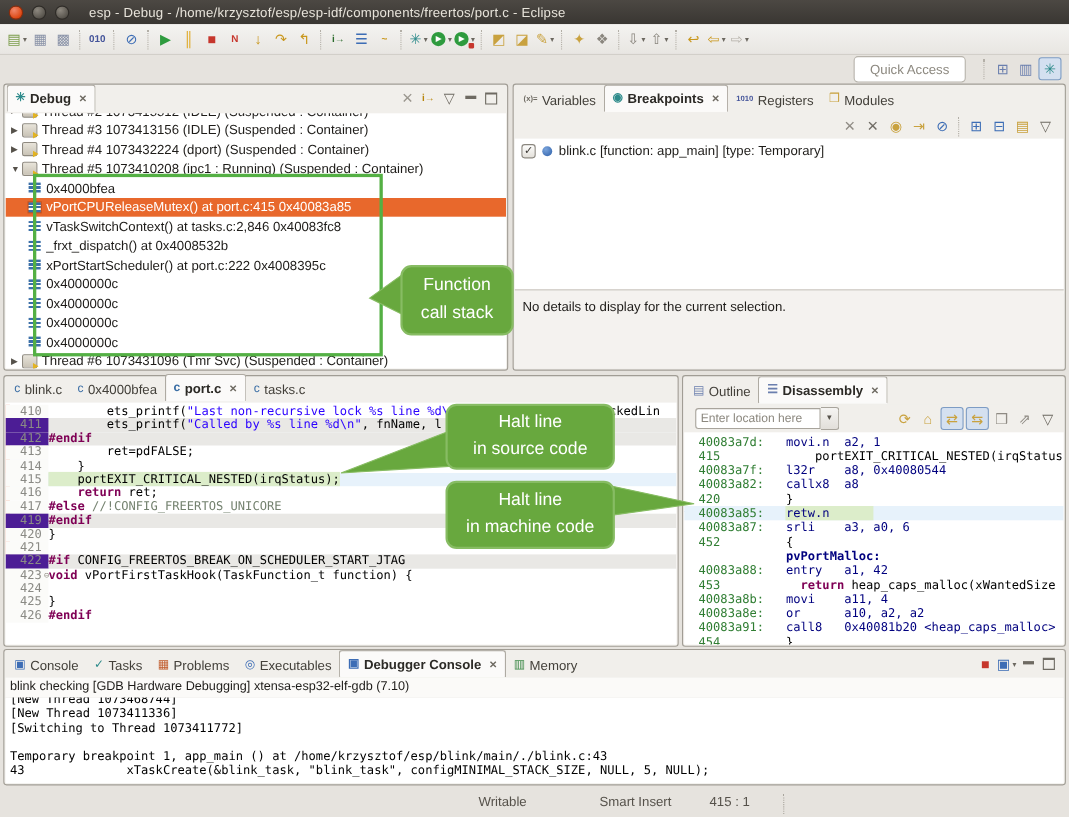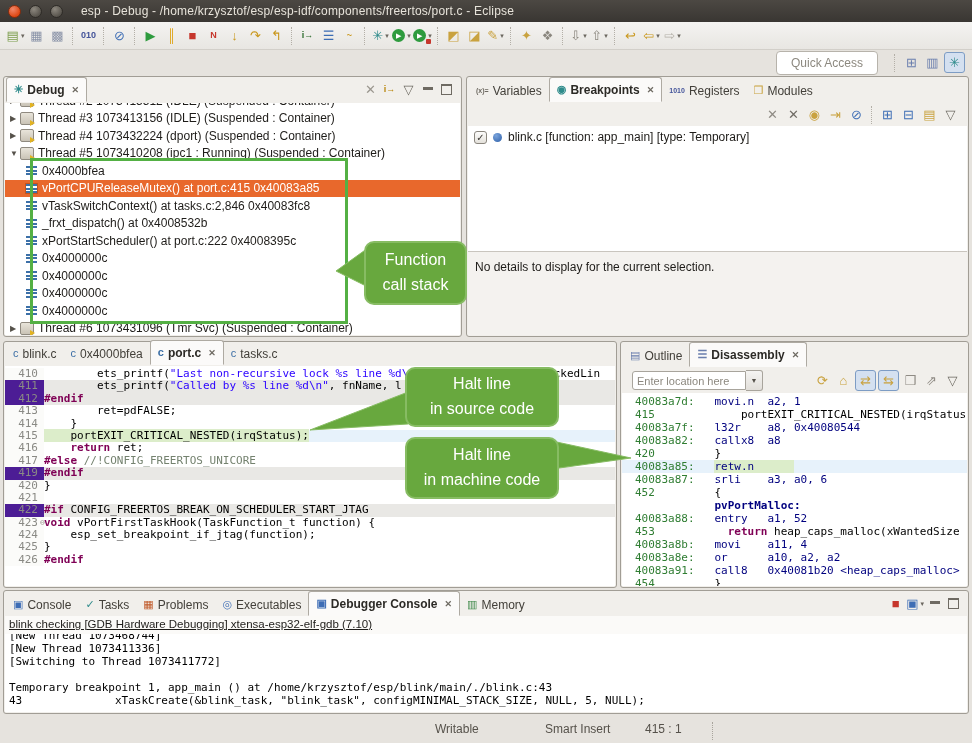--- a/index.html
+++ b/index.html
@@ -70,21 +70,21 @@
 
   
   #right-panel{left:466px;top:76px;width:503px;height:261px;}
   .bp-toolbar{position:absolute;top:26px;left:1px;right:1px;height:23px;display:flex;align-items:center;
         justify-content:flex-end;padding-right:6px;background:#f1efeb;}
   .bp-body{position:absolute;top:49px;left:1px;right:1px;bottom:69px;background:#fff;}
   .bp-row{display:flex;align-items:center;gap:6px;padding:4px 0 0 6px;font-size:12px;color:#1e1c19;}
   .chk{width:13px;height:13px;border:1px solid #8a867e;border-radius:3px;box-sizing:border-box;
        background:linear-gradient(#fdfdfc,#e4e1db);font-size:10px;line-height:11px;text-align:center;color:#3a3733;}
   .bp-ico{width:9px;height:9px;border-radius:50%;background:radial-gradient(circle at 35% 30%,#7aa4dc,#2d5fa8);}
-  .bp-details{position:absolute;left:1px;right:1px;bottom:1px;height:84px;background:#f4f2ef;
+  .bp-details{position:absolute;left:1px;right:1px;bottom:1px;height:72px;background:#f4f2ef;
        border-top:1px solid #c9c5be;font-size:12px;color:#1e1c19;padding:8px 0 0 7px;box-sizing:border-box;}
 
   
   #editor-panel{left:3px;top:341px;width:614px;height:247px;}
   .etabs{height:23px;display:flex;align-items:flex-end;padding-left:2px;}
   .ed-body{position:absolute;top:24px;left:1px;right:1px;bottom:1px;background:#fff;overflow:hidden;
         font-family:"DejaVu Sans Mono",monospace;font-size:11px;line-height:12.4px;padding-top:2px;}
   .ed-row{height:12.4px;display:flex;position:relative;}
   .ed-row.gray{background:#e9e8e5;}
   .ed-row.halt{background:#e7f2fb;}
@@ -115,21 +115,21 @@
   .ds-row{height:13px;white-space:pre;position:relative;padding-left:13px;}
   .ds-row.cur{background:#e7f2fb;}
   .seg.a{color:#2f7d32;}
   .seg.n{color:#00007f;}
   .seg.b{color:#00007f;font-weight:bold;}
   .ds-arrow{position:absolute;left:0px;top:0px;font-size:9px;color:#7fa7d8;}
 
   
   #console-panel{left:3px;top:590px;width:966px;height:124px;}
   .con-head-line{position:absolute;top:25px;left:1px;right:1px;height:17px;background:#fbfaf8;
-        border-bottom:1px solid #dad7d1;font-size:11.5px;color:#1e1c19;padding:2px 0 16px 4px;box-sizing:border-box;text-decoration:underline;}
+        border-bottom:1px solid #dad7d1;font-size:11.5px;color:#1e1c19;padding:2px 0 16px 4px;box-sizing:border-box;}
   .con-body{position:absolute;top:43px;left:1px;right:1px;bottom:1px;background:#fff;overflow:hidden;
         font-family:"DejaVu Sans Mono",monospace;font-size:11px;line-height:13px;color:#000;padding-left:4px;}
   .cl{height:13px;white-space:pre;}
   .cl.clip{margin-top:-5px;}
 
   
   .statusbar{position:absolute;left:0;right:0;top:714px;height:29px;font-size:12px;color:#55514a;}
   .statusbar span{position:absolute;top:8px;}
   .sb-sep{position:absolute;left:712px;top:5px;height:18px;border-left:1px dotted #a8a49c;}
 
@@ -496,21 +496,20 @@
           <span class="lnum">422</span>
           <span class="codewrap"><span class="seg k">#if</span><span class="seg p"> CONFIG_FREERTOS_BREAK_ON_SCHEDULER_START_JTAG</span></span>
         </div>
         <div class="ed-row">
           <span class="lnum">423</span>
           <span class="fold">⊖</span>
           <span class="codewrap"><span class="seg k">void</span><span class="seg p"> vPortFirstTaskHook(TaskFunction_t function) {</span></span>
         </div>
         <div class="ed-row">
           <span class="lnum">424</span>
-          <span class="codewrap"><span class="seg p">    esp_set_breakpoint_if_jtag(function);</span></span>
         </div>
         <div class="ed-row">
           <span class="lnum">425</span>
           <span class="codewrap"><span class="seg p">}</span></span>
         </div>
         <div class="ed-row">
           <span class="lnum">426</span>
           <span class="codewrap"><span class="seg k">#endif</span></span>
         </div>
       </div>
@@ -559,21 +558,21 @@
       <span class="ds-arrow" style="top:67px">➜</span>
     <div class="ds-row"><span class="seg a">40083a7d:</span><span class="seg n">   movi.n  a2, 1</span></div>
         <div class="ds-row"><span class="seg a">415</span><span class="seg p">             portEXIT_CRITICAL_NESTED(irqStatus)</span></div>
         <div class="ds-row"><span class="seg a">40083a7f:</span><span class="seg n">   l32r    a8, 0x40080544</span></div>
         <div class="ds-row"><span class="seg a">40083a82:</span><span class="seg n">   callx8  a8</span></div>
         <div class="ds-row"><span class="seg a">420</span><span class="seg p">         }</span></div>
         <div class="ds-row cur"><span class="seg a">40083a85:</span><span class="seg n">   </span><span class="seg n hl">retw.n      </span></div>
         <div class="ds-row"><span class="seg a">40083a87:</span><span class="seg n">   srli    a3, a0, 6</span></div>
         <div class="ds-row"><span class="seg a">452</span><span class="seg p">         {</span></div>
         <div class="ds-row"><span class="seg b">            pvPortMalloc:</span></div>
-        <div class="ds-row"><span class="seg a">40083a88:</span><span class="seg n">   entry   a1, 52</span></div>
+        <div class="ds-row"><span class="seg a">40083a88:</span><span class="seg n">   entry   a1, 42</span></div>
         <div class="ds-row"><span class="seg a">453</span><span class="seg p">           </span><span class="seg k">return</span><span class="seg p"> heap_caps_malloc(xWantedSize</span></div>
         <div class="ds-row"><span class="seg a">40083a8b:</span><span class="seg n">   movi    a11, 4</span></div>
         <div class="ds-row"><span class="seg a">40083a8e:</span><span class="seg n">   or      a10, a2, a2</span></div>
         <div class="ds-row"><span class="seg a">40083a91:</span><span class="seg n">   call8   0x40081b20 &lt;heap_caps_malloc&gt;</span></div>
         <div class="ds-row"><span class="seg a">454</span><span class="seg p">         }</span></div>
       </div>
   </div>
 
   <div class="panel" id="console-panel">
     <div class="phead" id="console-tabs">

